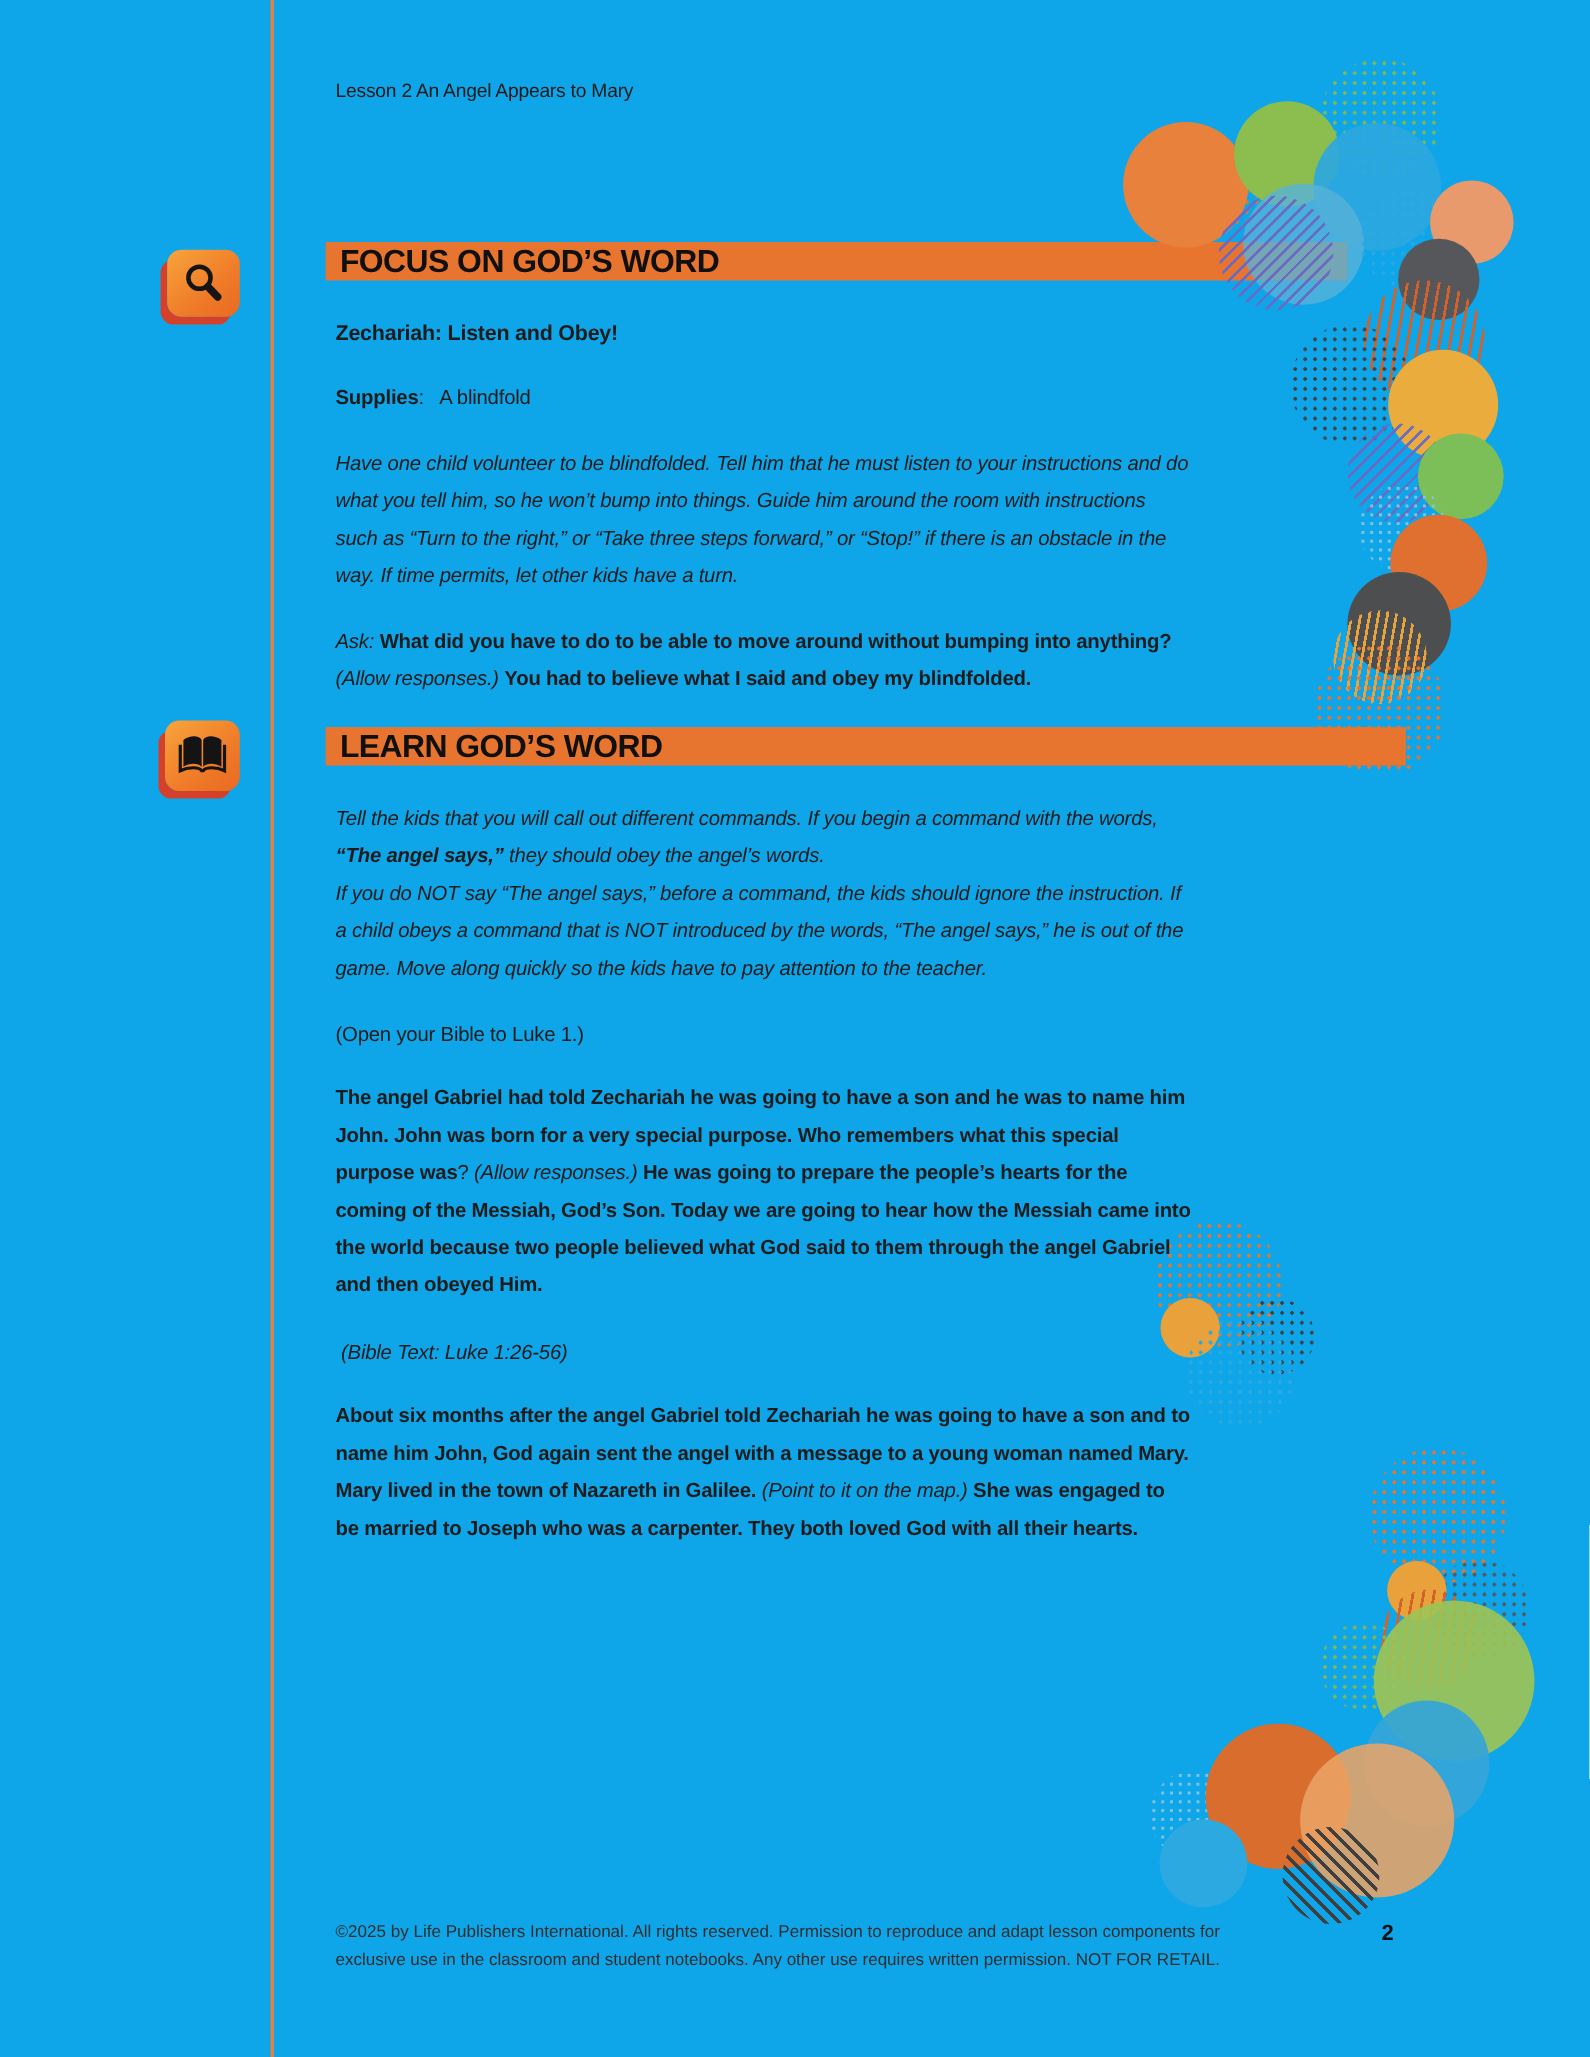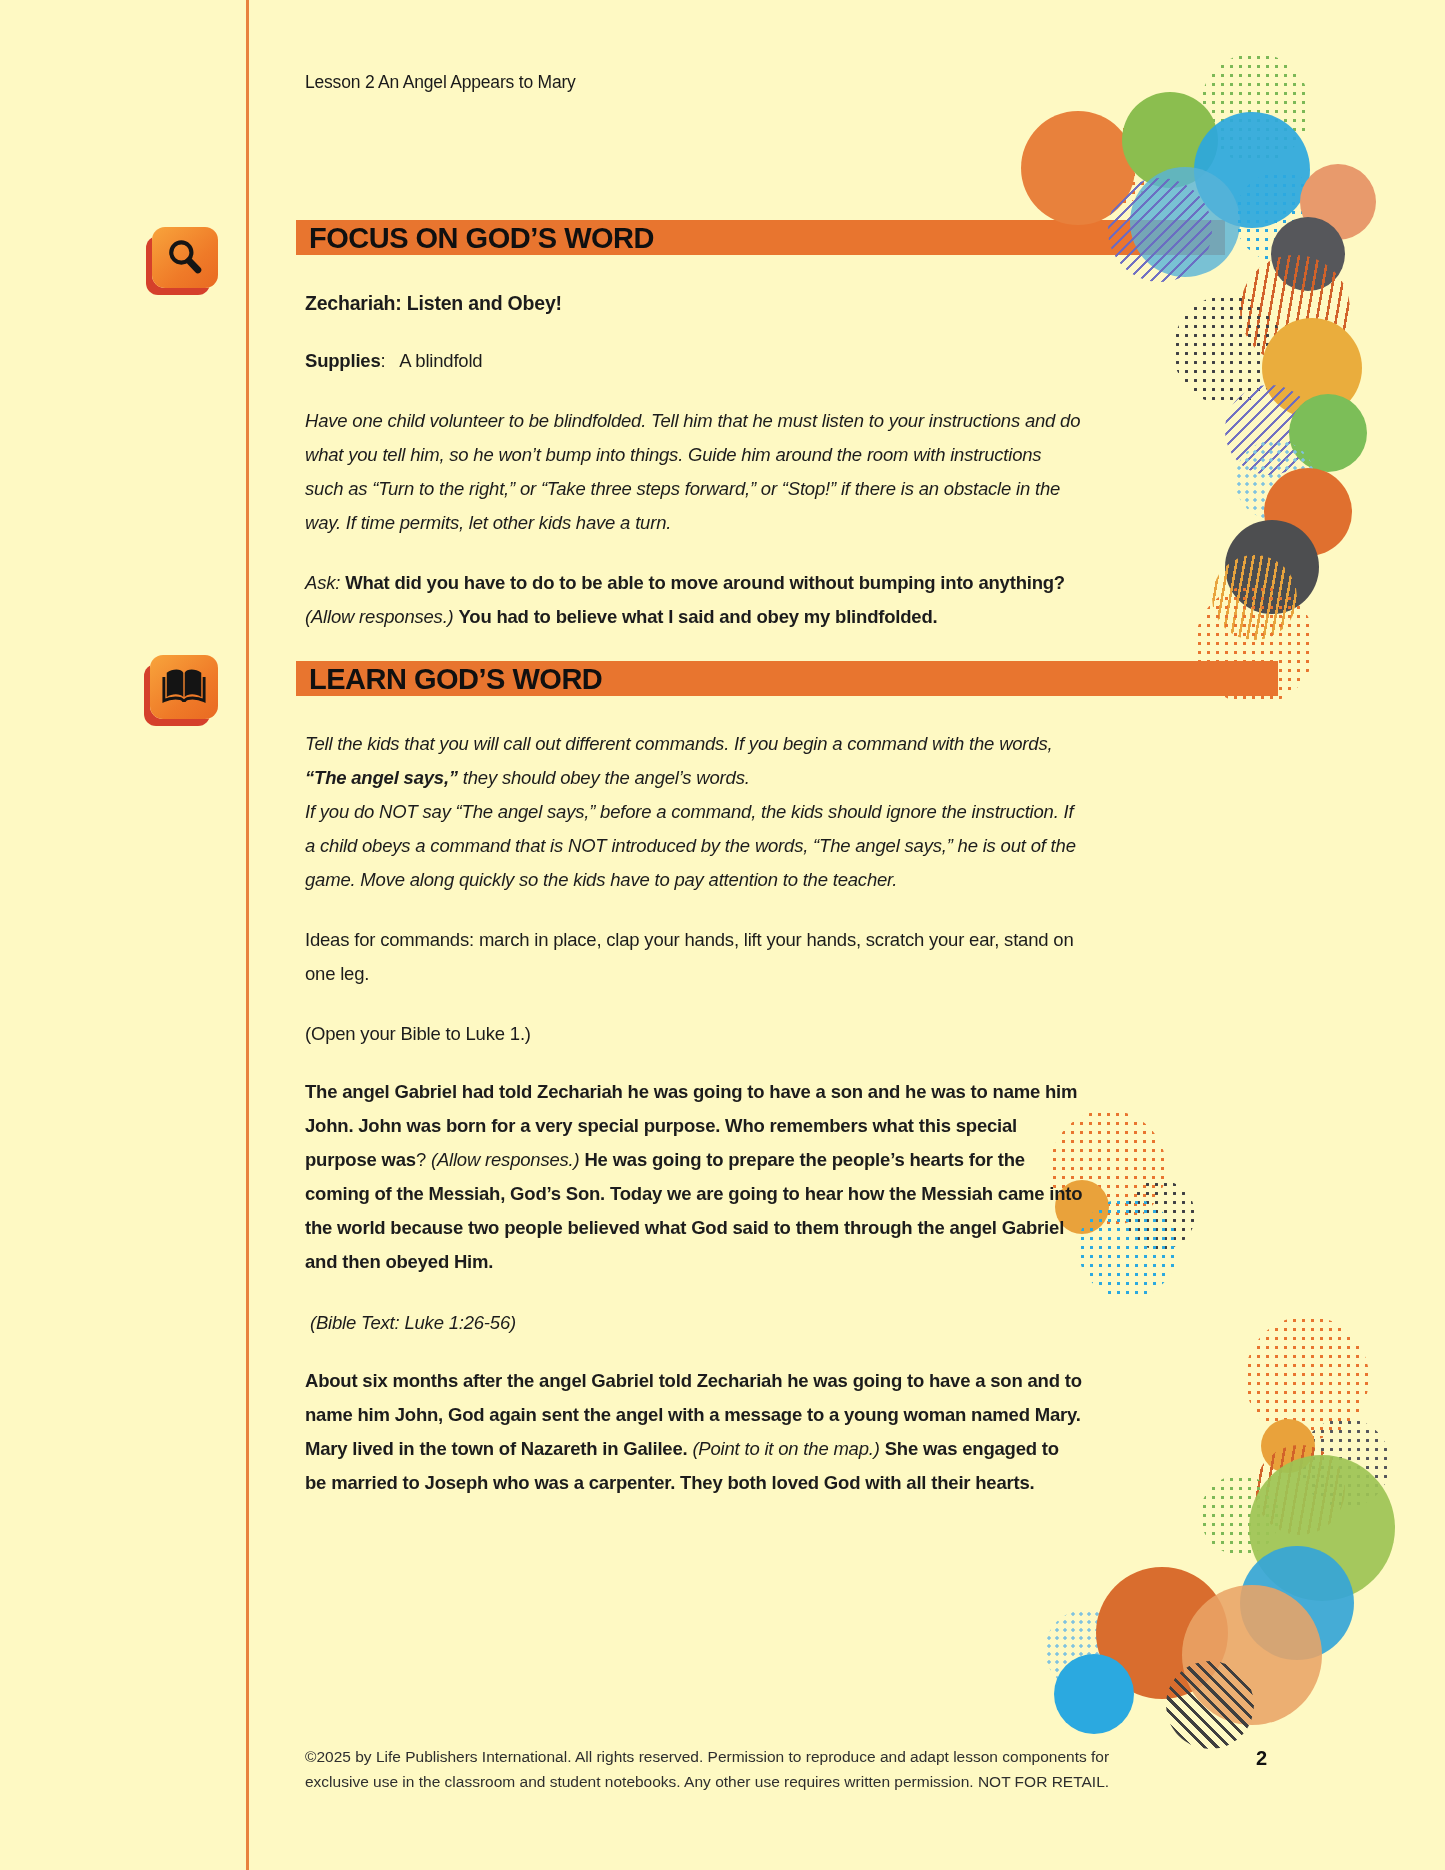--- a/index.html
+++ b/index.html
@@ -1,16 +1,16 @@
 <!DOCTYPE html>
 <html><head>
 <meta charset="utf-8">
 <style>
   html,body{margin:0;padding:0;background:#ffffff;}
-  .page{position:relative;width:1445px;height:1870px;background:#fef9c3;overflow:hidden;
+  .page{position:relative;width:1445px;height:1870px;background:#0ea5e9;overflow:hidden;
         font-family:"Liberation Sans",sans-serif;color:#1c1c1c;}
   .rule{position:absolute;left:246px;top:0;width:3px;height:1870px;background:#E8823E;}
   .hdr{position:absolute;left:305px;top:72px;font-size:17.5px;letter-spacing:-0.2px;color:#1a1a1a;}
   
   .key{position:absolute;display:flex;align-items:center;justify-content:center;
        background:linear-gradient(140deg,#F8A43C 0%,#EF7A28 62%,#E96A22 100%);
        border-radius:13px;box-shadow:-7px 8px 0 -1px #D5402B;}
   
   .content{position:absolute;left:305px;top:220px;width:778px;z-index:3;
            font-size:18.5px;line-height:34px;letter-spacing:-0.2px;}
@@ -120,21 +120,20 @@
 
     <p class="mb2"><span class="i">Ask: </span><span class="b">What did you have to do to be able to move around without bumping into anything? </span><span class="i">(Allow responses.) </span><span class="b">You had to believe what I said and obey my blindfolded.</span></p>
 
     <div class="bar bar-learn">
       <span>LEARN GOD’S WORD</span>
     </div>
 
 
     <p class="i mb2"><span>Tell the kids that you will call out different commands. If you begin a command with the words, </span><span class="b">“The angel says,”</span><span> they should obey the angel’s words.</span><br><span>If you do NOT say “The angel says,” before a command, the kids should ignore the instruction. If a child obeys a command that is NOT introduced by the words, “The angel says,” he is out of the game. Move along quickly so the kids have to pay attention to the teacher.</span></p>
 
-    <p class="mb2">Ideas for commands: march in place, clap your hands, lift your hands, scratch your ear, stand on one leg.</p>
 
 
     <p class="mb1">(Open your Bible to Luke 1.)</p>
 
     <p class="bp mb3"><span>The angel Gabriel had told Zechariah he was going to have a son and he was to name him John. John was born for a very special purpose. Who remembers what this special purpose was</span><span class="note" style="font-style:normal;">? </span><span class="note">(Allow responses.) </span><span>He was going to prepare the people’s hearts for the coming of the Messiah, God’s Son. Today we are going to hear how the Messiah came into the world because two people believed what God said to them through the angel Gabriel and then obeyed Him.</span></p>
 
     <p class="i mb1 indent">(Bible Text: Luke 1:26-56)</p>
 
     <p class="bp"><span>About six months after the angel Gabriel told Zechariah he was going to have a son and to name him John, God again sent the angel with a message to a young woman named Mary. Mary lived in the town of Nazareth in Galilee. </span><span class="note">(Point to it on the map.) </span><span>She was engaged to be married to Joseph who was a carpenter. They both loved God with all their hearts.</span></p>
 

